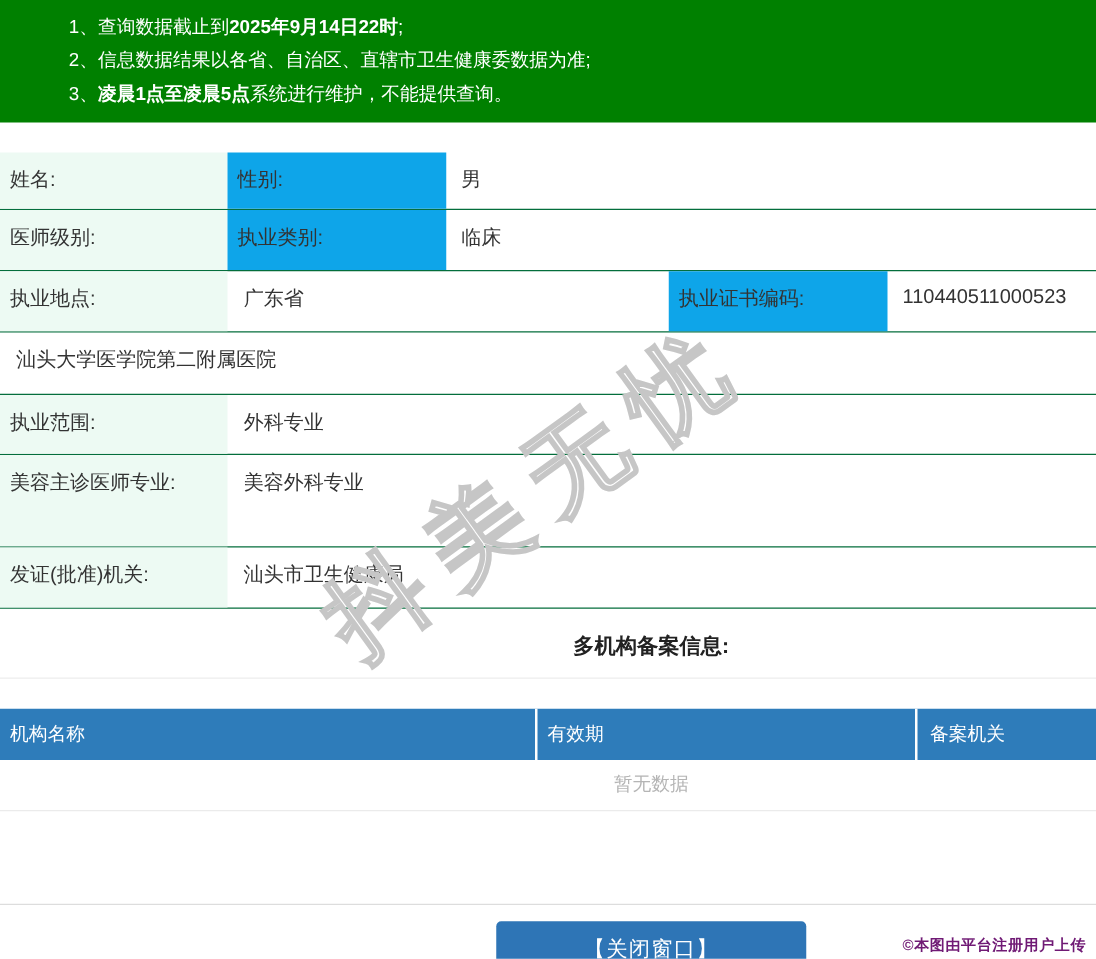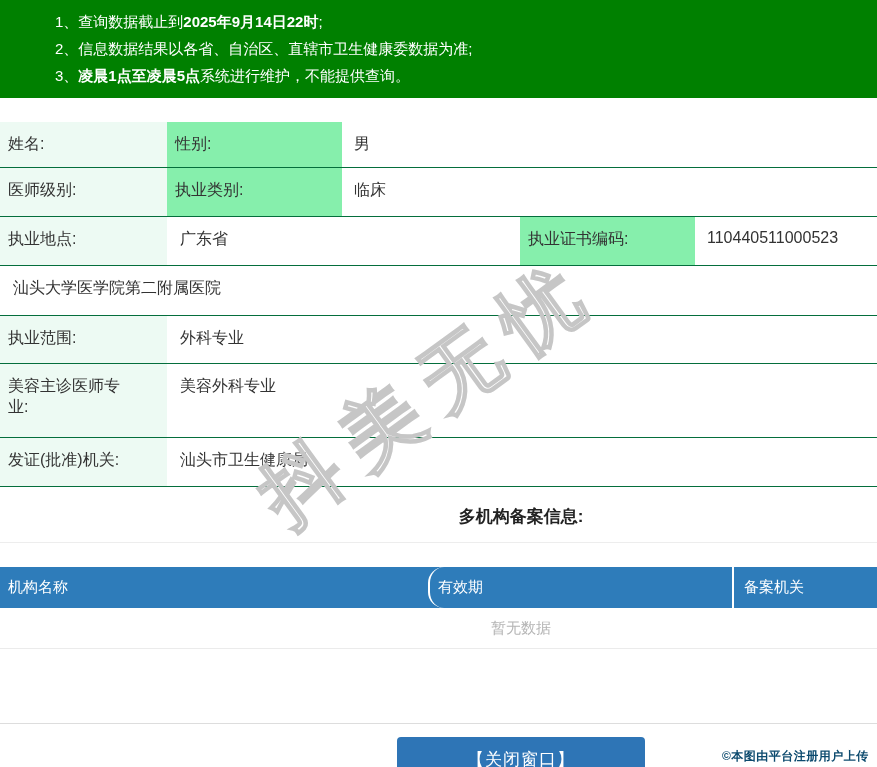--- a/index.html
+++ b/index.html
@@ -15,54 +15,54 @@
   .banner {
     height: 98px; box-sizing: border-box; background: #008000;
     color: #fff; font-size: 15px; line-height: 27px;
     padding: 8px 0 0 55px;
   }
   .banner b { font-weight: 700; margin-top: 32px; }
 
   
   .details { margin-top: 24px; }
   .drow { display: flex; box-sizing: border-box; border-bottom: 1px solid #046e3c; font-size: 16px; }
-  .dlabel  { width: 167px; box-sizing: border-box; background: #edfaf3; padding: 12px 36px 0 8px; }
+  .dlabel  { width: 182px; box-sizing: border-box; background: #edfaf3; padding: 12px 36px 0 8px; }
   .dvalue  { width: 353px; box-sizing: border-box; padding: 12px 0 0 13px; }
-  .dlabel2 { width: 175px; box-sizing: border-box; background: #86efac; padding: 12px 0 0 8px; }
+  .dlabel2 { width: 175px; box-sizing: border-box; background: #0ea5e9; padding: 12px 0 0 8px; }
   .dvalue2 { flex: 1; padding: 12px 0 0 12px; }
   .dvaluewide { flex: 1; padding: 12px 0 0 13px; }
 
   
   .reg-heading {
     height: 56px; box-sizing: border-box; border-bottom: 1px solid #ededed;
     text-align: center; padding-top: 18px; font-size: 17px; font-weight: bold; color: #222;
   }
   .reg-table-header {
     margin-top: 24px; height: 41px; background: #2e7cba; display: flex;
     align-items: center; color: #fff; font-size: 15px;
   }
   .rc1 { width: 428px; box-sizing: border-box; padding-left: 8px; }
-  .rc2 { width: 304px; box-sizing: border-box; padding-left: 8px; border-left: 2px solid #fff; align-self: stretch; display:flex; align-items:center;border-radius:16px; }
+  .rc2 { width: 304px; box-sizing: border-box; padding-left: 8px; border-left: 2px solid #fff; align-self: stretch; display:flex; align-items:center; }
   .rc3 { flex: 1; box-sizing: border-box; padding-left: 10px; border-left: 2px solid #fff; align-self: stretch; display:flex; align-items:center; }
   .reg-empty {
     height: 40px; line-height: 40px; text-align: center;
     color: #b5b5b5; font-size: 15px; border-bottom: 1px solid #ebebeb;
   }
 
   
   .footer-sep { margin-top: 74px; border-top: 1px solid #dddddd; }
   .close-btn {
     display: block; margin: 13px auto 0; width: 248px; height: 45px;
     background: #2e75b6; color: #fff; font-size: 17px; letter-spacing: 1px;
     border: none; border-radius: 4px; cursor: pointer;
     font-family: "Liberation Sans", "DejaVu Sans", sans-serif;
   }
   .copyright {
     position: absolute; left: 722px; top: 748px;
-    font-size: 12px; font-weight: bold; color: #0c4a6e; letter-spacing: 0.5px;
+    font-size: 12px; font-weight: bold; color: #701a75; letter-spacing: 0.5px;
     text-shadow: -1px -1px 0 #fff, 1px -1px 0 #fff, -1px 1px 0 #fff, 1px 1px 0 #fff;
     white-space: nowrap;
   }
 
   
   .watermark {
     position: absolute; left: 210px; top: 340px; width: 440px;
     text-align: center; white-space: nowrap; pointer-events: none;
     font-size: 78px; font-weight: bold; letter-spacing: 20px;
     transform: rotate(-36deg);

